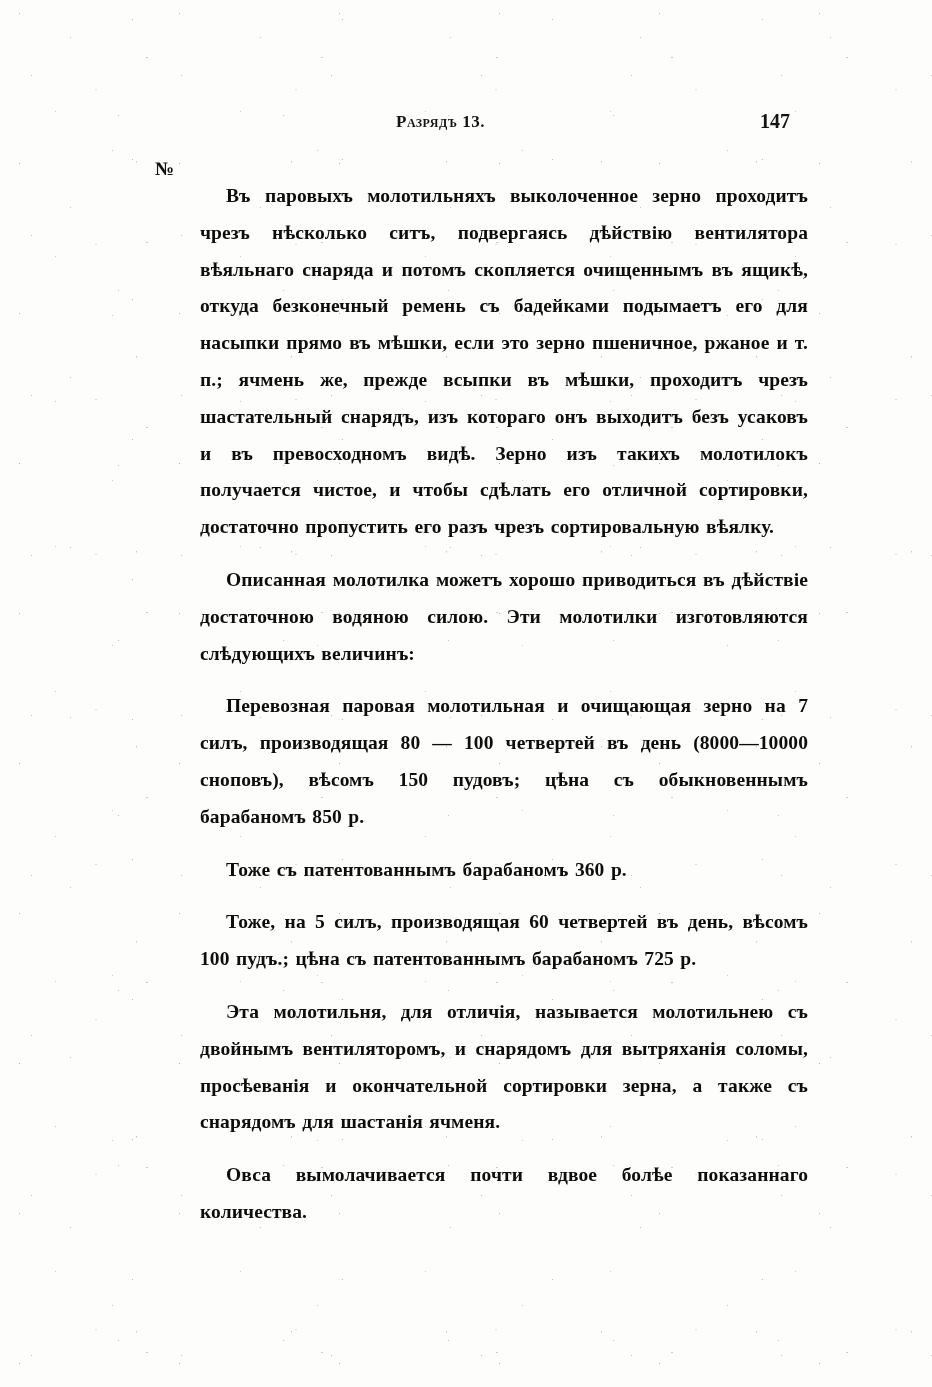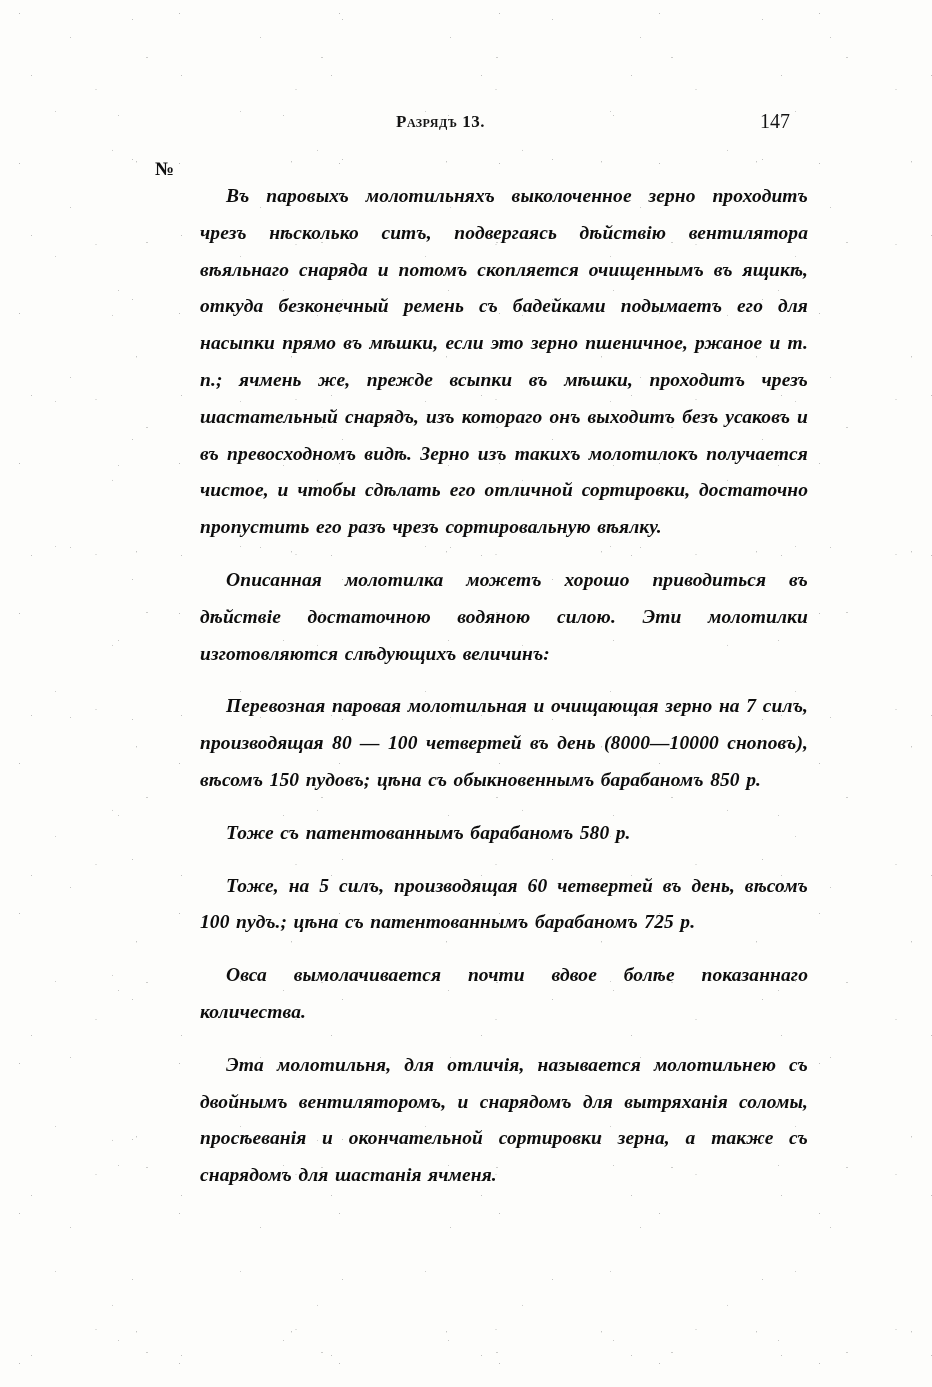--- a/index.html
+++ b/index.html
@@ -58,21 +58,21 @@
     letter-spacing: 0.5px;
     color: #141414;
     font-variant: small-caps;
     text-transform: none;
   }
   .runhead-pageno {
     position: absolute;
     left: 760px;
     top: -2px;
     font-size: 20px;
-    font-weight: normal;
+    font-weight: bold;
     color: #141414;
     letter-spacing: 0px;
   }
 
   
   .margin-mark {
     position: absolute;
     left: 155px;
     top: 158px;
     font-size: 19px;
@@ -91,21 +91,20 @@
     margin: 0;
     font-size: 19.5px;
     line-height: 36.8px;
     text-align: justify;
     text-align-last: left;
     color: #0d0d0d;
     font-weight: 600;
     letter-spacing: 0.1px;
     word-spacing: 1.5px;
     text-indent: 26px;
-    font-style: italic;
   }
   .para + .para { margin-top: 16px; }
   .para.last-full { text-align-last: justify; }
 </style>
 </head>
 <body>
 
 <div class="page">
 
   <div class="speckle"></div>
@@ -114,19 +113,19 @@
     <div class="runhead-title">Разрядъ 13.</div>
     <div class="runhead-pageno">147</div>
   </div>
 
   <div class="margin-mark">№</div>
 
   <div class="textblock">
     <p class="para">Въ паровыхъ молотильняхъ выколоченное зерно проходитъ чрезъ нѣсколько ситъ, подвергаясь дѣйствію вентилятора вѣяльнаго снаряда и потомъ скопляется очищеннымъ въ ящикѣ, откуда безконечный ремень съ бадейками подымаетъ его для насыпки прямо въ мѣшки, если это зерно пшеничное, ржаное и т. п.; ячмень же, прежде всыпки въ мѣшки, проходитъ чрезъ шастательный снарядъ, изъ котораго онъ выходитъ безъ усаковъ и въ превосходномъ видѣ. Зерно изъ такихъ молотилокъ получается чистое, и чтобы сдѣлать его отличной сортировки, достаточно пропустить его разъ чрезъ сортировальную вѣялку.</p>
     <p class="para">Описанная молотилка можетъ хорошо приводиться въ дѣйствіе достаточною водяною силою. Эти молотилки изготовляются слѣдующихъ величинъ:</p>
     <p class="para">Перевозная паровая молотильная и очищающая зерно на 7 силъ, производящая 80 — 100 четвертей въ день (8000—10000 сноповъ), вѣсомъ 150 пудовъ; цѣна съ обыкновеннымъ барабаномъ 850 р.</p>
-    <p class="para">Тоже съ патентованнымъ барабаномъ 580 р.</p>
+    <p class="para">Тоже съ патентованнымъ барабаномъ 360 р.</p>
     <p class="para">Тоже, на 5 силъ, производящая 60 четвертей въ день, вѣсомъ 100 пудъ.; цѣна съ патентованнымъ барабаномъ 725 р.</p>
+    <p class="para">Эта молотильня, для отличія, называется молотильнею съ двойнымъ вентиляторомъ, и снарядомъ для вытряханія соломы, просѣеванія и окончательной сортировки зерна, а также съ снарядомъ для шастанія ячменя.</p>
     <p class="para">Овса вымолачивается почти вдвое болѣе показаннаго количества.</p>
-    <p class="para">Эта молотильня, для отличія, называется молотильнею съ двойнымъ вентиляторомъ, и снарядомъ для вытряханія соломы, просѣеванія и окончательной сортировки зерна, а также съ снарядомъ для шастанія ячменя.</p>
   </div>
 
 </div>
 
 </body></html>

